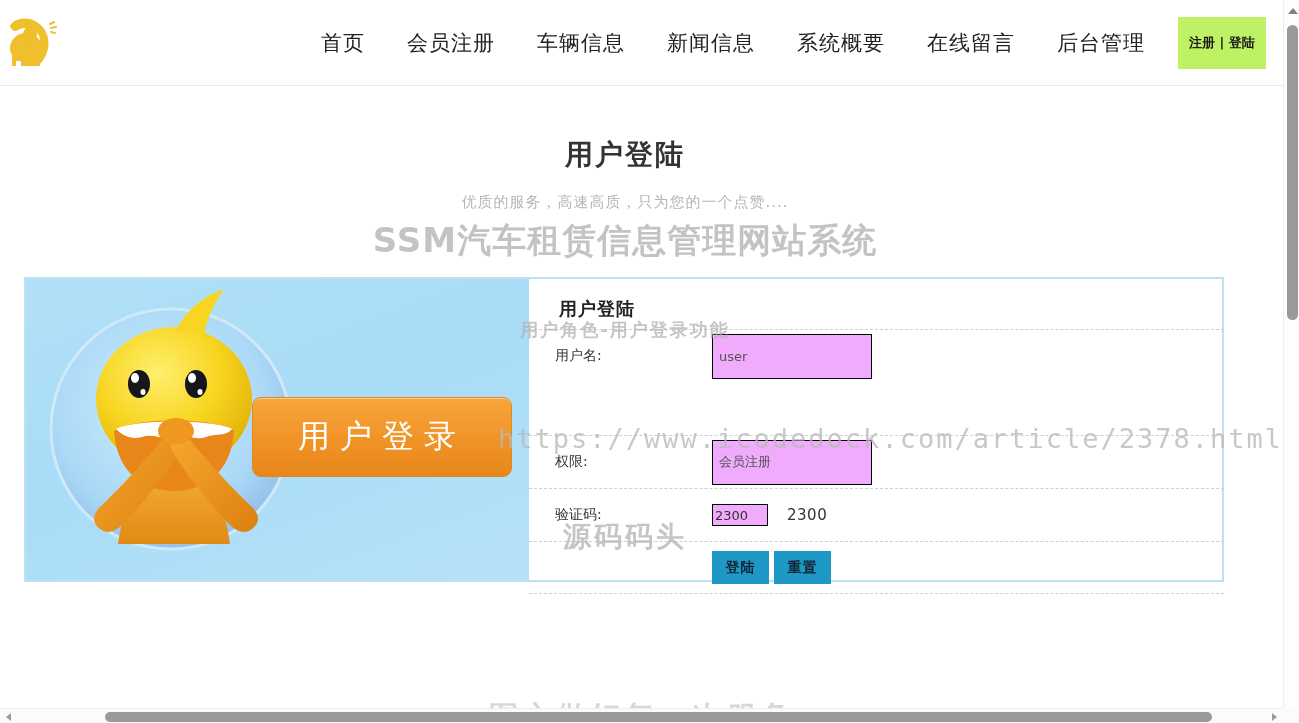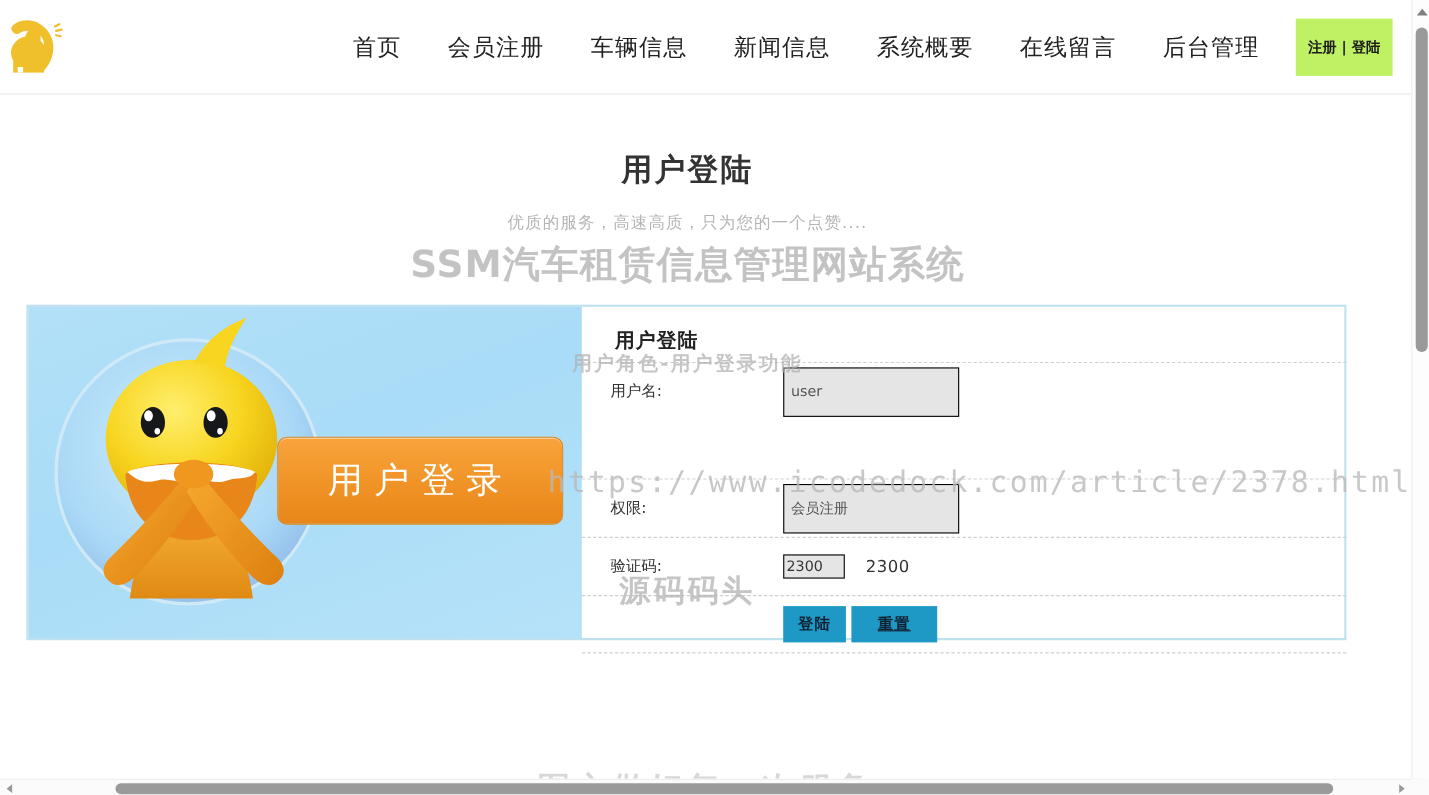--- a/index.html
+++ b/index.html
@@ -183,21 +183,21 @@
     font-family: "DejaVu Sans", "Liberation Sans", sans-serif;
     white-space: nowrap;
   }
 
   .finput {
     position: absolute;
     left: 183px;
     width: 160px;
     height: 45px;
     border: 1px solid #000;
-    background: #e5e5e5;
+    background: #f0abfc;
     font-size: 13px;
     color: #555;
     padding: 0 6px;
     font-family: "DejaVu Sans", "Liberation Sans", sans-serif;
     outline: none;
   }
   .finput.small {
     width: 56px;
     height: 22px;
     font-size: 13px;
@@ -223,21 +223,21 @@
     font-size: 14px;
     font-weight: bold;
     letter-spacing: 1px;
     cursor: pointer;
     font-family: "DejaVu Sans", "Liberation Sans", sans-serif;
     display: flex;
     align-items: center;
     justify-content: center;
   }
   .fbtn.submit { left: 183px; width: 57px; }
-  .fbtn.reset  { left: 245px; width: 78px; text-decoration: underline; }
+  .fbtn.reset  { left: 245px; width: 57px; }
 
   
   .wm {
     position: absolute;
     color: #a9a9a9;
     opacity: .62;
     white-space: nowrap;
     pointer-events: none;
     user-select: none;
     font-family: "DejaVu Sans", "Liberation Sans", sans-serif;

